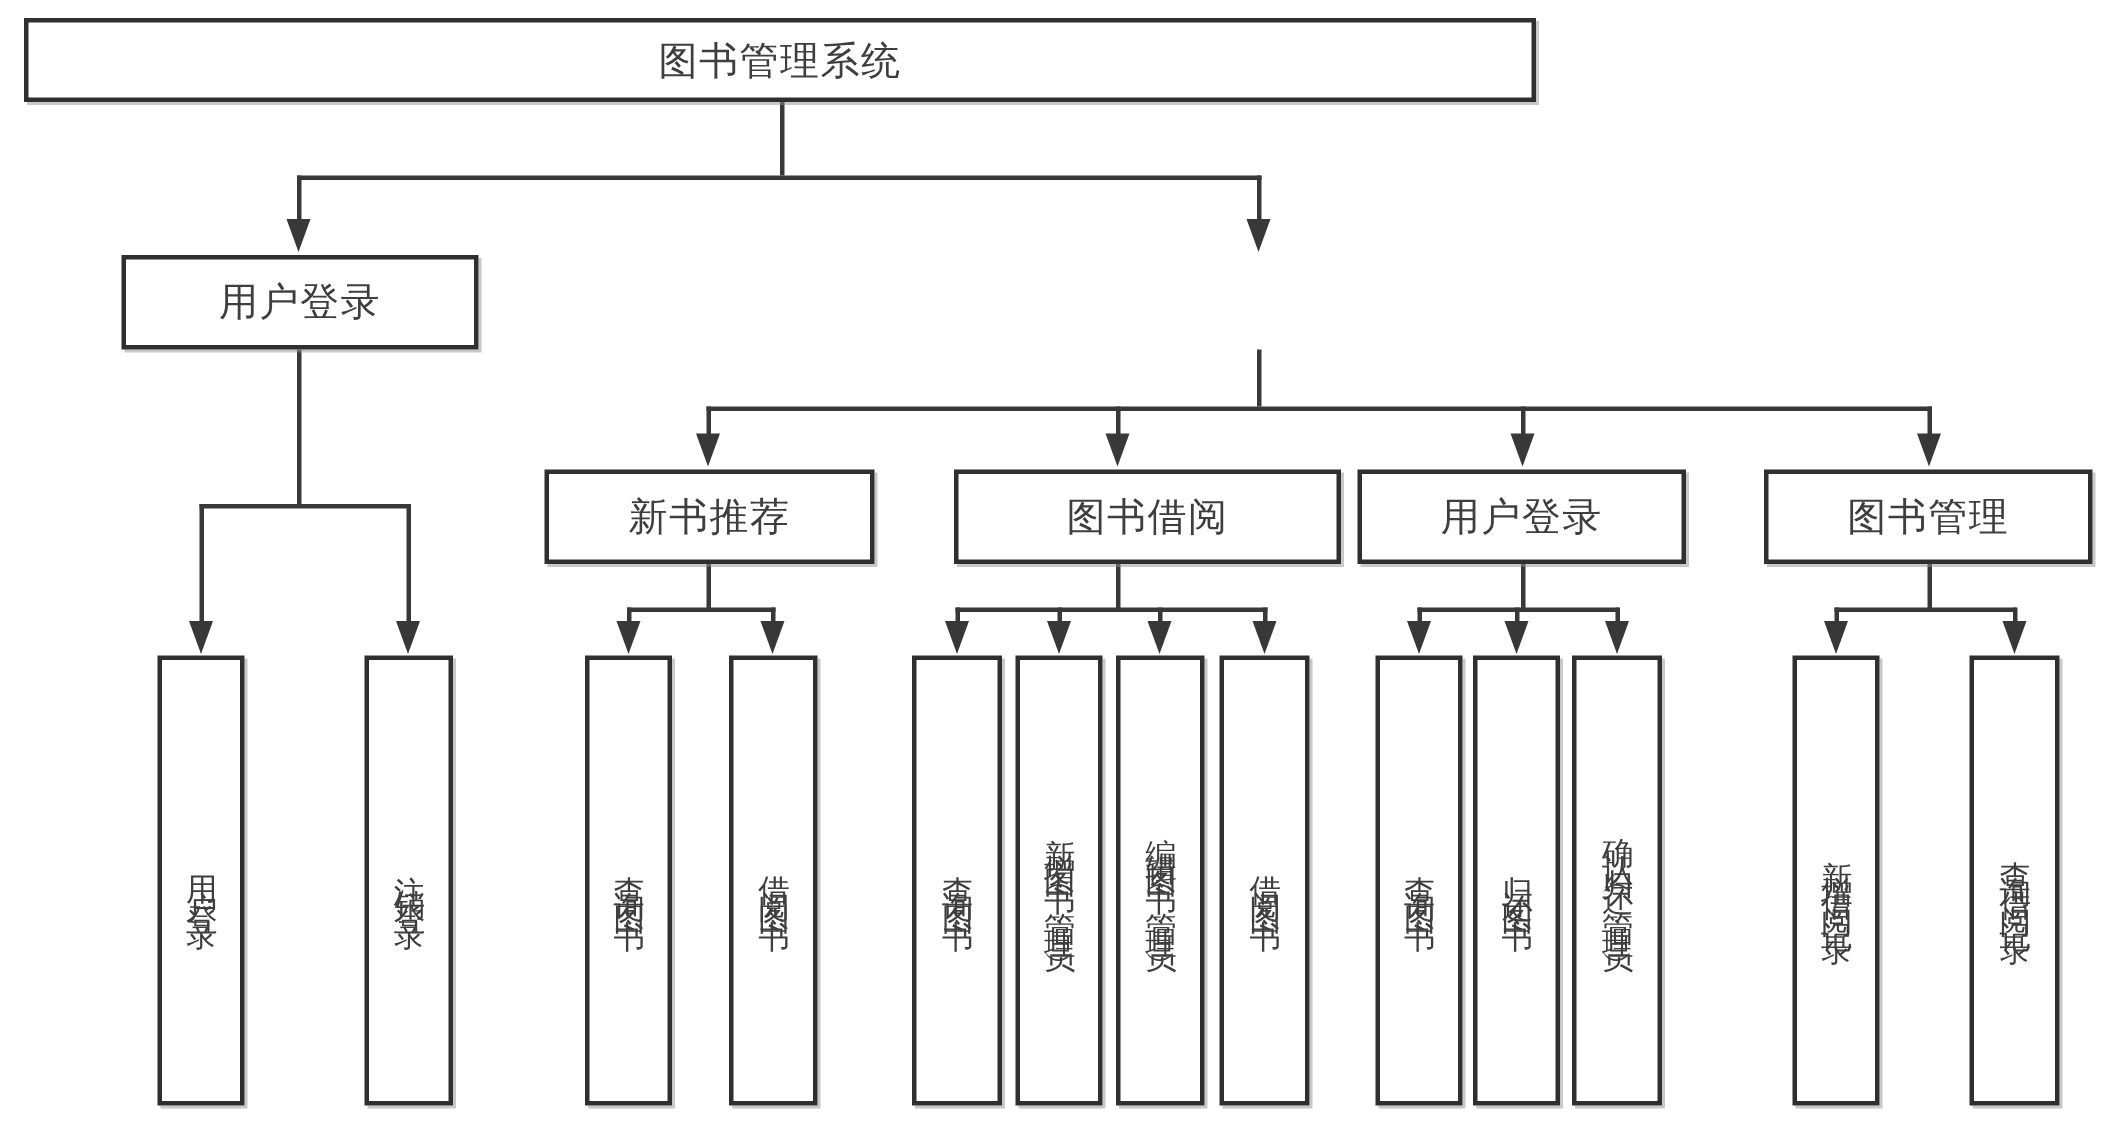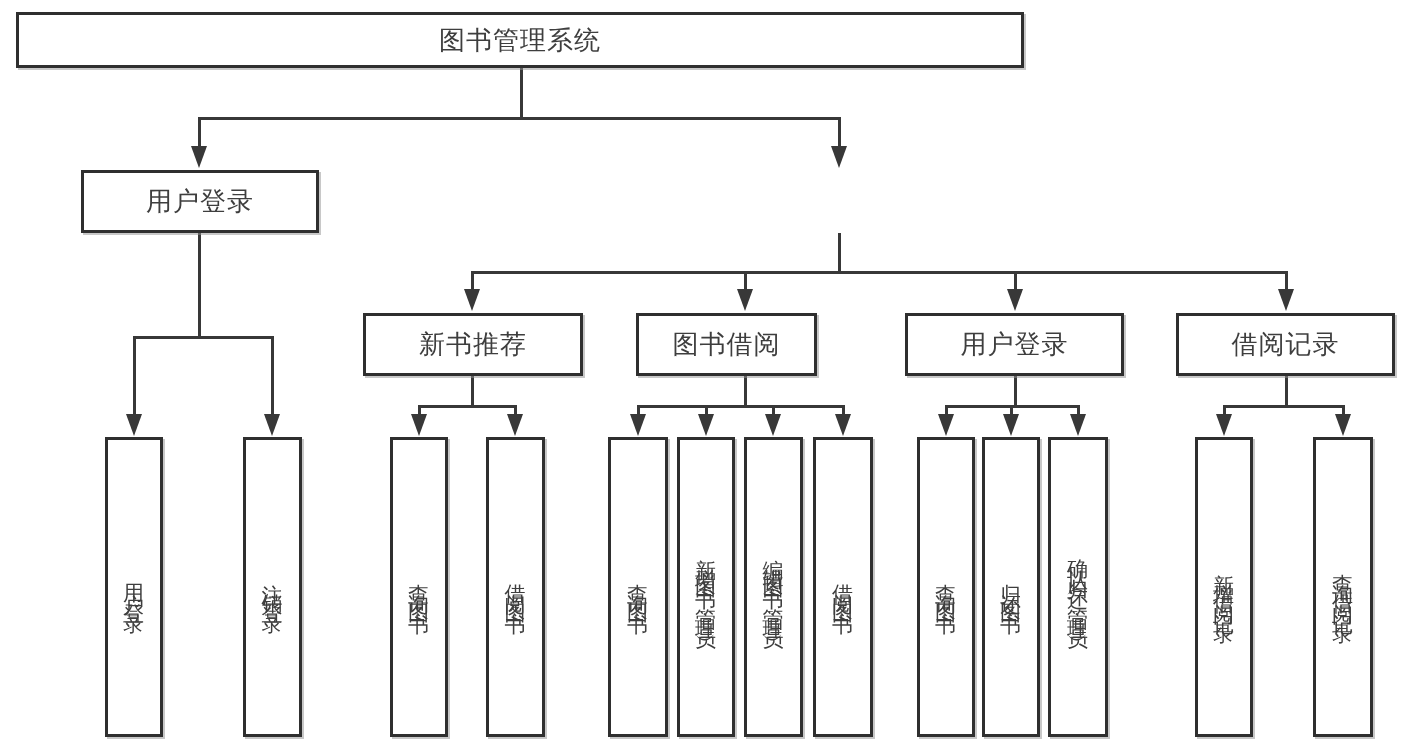--- a/index.html
+++ b/index.html
@@ -92,28 +92,28 @@
   <div class="vline" style="left:744px;top:271px;width:3px;height:20px"></div>
   <div class="arrow" style="left:737px;top:289px"></div>
   <div class="vline" style="left:1014px;top:271px;width:3px;height:20px"></div>
   <div class="arrow" style="left:1007px;top:289px"></div>
   <div class="vline" style="left:1285px;top:271px;width:3px;height:20px"></div>
   <div class="arrow" style="left:1278px;top:289px"></div>
 
   <div class="box hbox" style="left:363px;top:313px;width:220px;height:63px">
     <span>新书推荐</span>
   </div>
-  <div class="box hbox" style="left:636px;top:313px;width:181px;height:63px">
+  <div class="box hbox" style="left:636px;top:313px;width:258px;height:63px">
     <span>图书借阅</span>
   </div>
   <div class="box hbox" style="left:905px;top:313px;width:219px;height:63px">
     <span>用户登录</span>
   </div>
   <div class="box hbox" style="left:1176px;top:313px;width:219px;height:63px">
-    <span>借阅记录</span>
+    <span>图书管理</span>
   </div>
 
   <div class="vline" style="left:471px;top:376px;width:3px;height:30px"></div>
   <div class="hline" style="left:418px;top:405px;width:99px;height:3px"></div>
   <div class="vline" style="left:418px;top:405px;width:3px;height:11px"></div>
   <div class="arrow" style="left:411px;top:414px"></div>
   <div class="vline" style="left:514px;top:405px;width:3px;height:11px"></div>
   <div class="arrow" style="left:507px;top:414px"></div>
 
   <div class="vline" style="left:744px;top:376px;width:3px;height:30px"></div>

